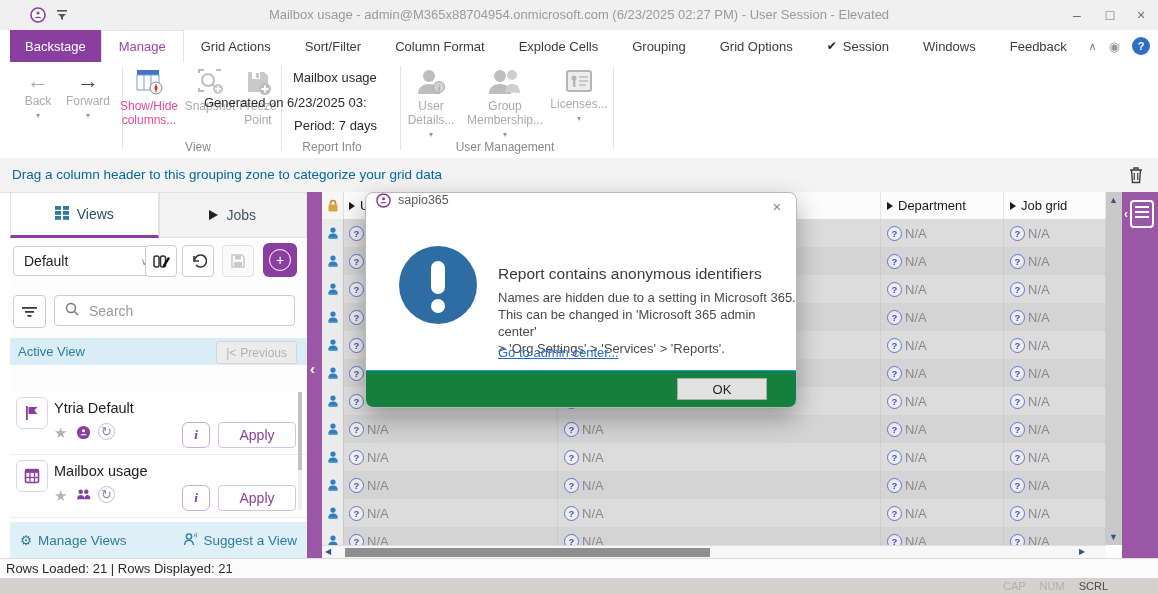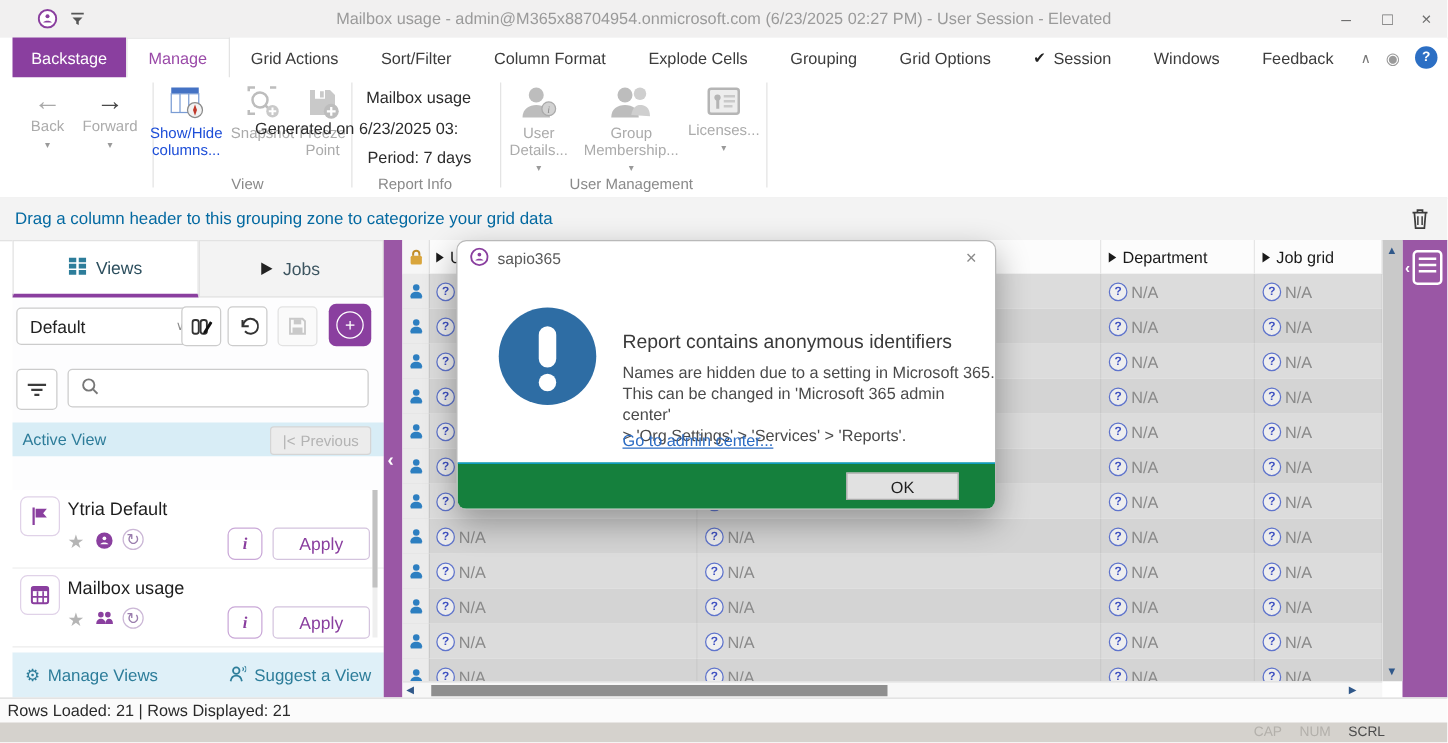--- a/index.html
+++ b/index.html
@@ -26,21 +26,21 @@
   .record{color:#9a9a9a;font-size:13px;}
   .helpdot{width:18px;height:18px;border-radius:50%;background:#2c6fc4;color:#fff;font-size:11px;font-weight:bold;
            display:flex;align-items:center;justify-content:center;}
 
   
   .ribbon{left:0;top:62px;width:1158px;height:96px;background:#fff;border-bottom:1px solid #e3e3e3;}
   .rdiv{top:4px;width:1px;height:84px;background:#e4e4e4;}
   .rbtn{display:flex;flex-direction:column;align-items:center;text-align:center;font-size:12px;line-height:14px;}
   .rbtn .caret{font-size:8px;color:#9a9a9a;margin-top:1px;}
   .dis{color:#ababab;}
-  .ena{color:#1d4ed8;}
+  .ena{color:#ec4899;}
   .arrowchar{font-size:22px;line-height:26px;}
   .grplabel{top:78px;font-size:12px;color:#8a8a8a;text-align:center;}
   .ritext{font-size:13px;color:#2b2b2b;white-space:nowrap;}
 
   
   .groupbar{left:0;top:158px;width:1158px;height:34px;background:#f3f3f3;border-bottom:1px solid #e2e2e2;}
   .groupbar-text{left:12px;top:0;height:34px;line-height:34px;color:#0369a1;font-size:13.5px;}
   .trash{right:14px;top:8px;}
 
   
@@ -118,21 +118,21 @@
   .hs-thumb{position:absolute;left:23px;top:2px;width:365px;height:9px;background:#8f8f8f;}
   .hs-l{position:absolute;left:3px;top:1px;color:#30588a;font-size:8px;}
   .hs-r{position:absolute;left:757px;top:1px;color:#30588a;font-size:8px;}
   .vscroll{left:1106px;top:192px;width:16px;height:353px;background:#c9c9c9;}
   .vs-u{position:absolute;left:3px;top:3px;color:#30588a;font-size:9px;}
   .vs-d{position:absolute;left:3px;bottom:3px;color:#30588a;font-size:9px;}
 
   
   .dialog{left:365px;top:192px;width:430px;height:214px;background:#fff;border:1px solid #b9b9b9;border-radius:8px;
           box-shadow:0 10px 26px rgba(0,0,0,0.32);z-index:40;overflow:hidden;}
-  .dlg-title{position:absolute;left:0;top:0;width:100%;height:27px;display:flex;align-items:center;gap:7px;padding-left:10px;box-sizing:border-box;}
+  .dlg-title{position:absolute;left:0;top:0;width:100%;height:27px;display:flex;align-items:flex-start;gap:7px;padding-left:10px;box-sizing:border-box;}
   .dlg-app{color:#5a5a5a;font-size:12.5px;}
   .dlg-x{position:absolute;right:6px;top:2px;width:26px;height:24px;text-align:center;line-height:24px;color:#8a8a8a;font-size:15px;}
   .dlg-icon{position:absolute;left:33px;top:53px;width:78px;height:78px;border-radius:50%;background:#2e6da4;}
   .dlg-icon .bar{position:absolute;left:32px;top:15px;width:14px;height:33px;border-radius:7px;background:#fff;}
   .dlg-icon .dot{position:absolute;left:32px;top:53px;width:14px;height:14px;border-radius:50%;background:#fff;}
   .dlg-h{position:absolute;left:132px;top:72px;font-size:15.5px;color:#3a3a3a;}
   .dlg-body{position:absolute;left:132px;top:96px;font-size:13px;color:#4a4a4a;line-height:17px;}
   .dlg-link{position:absolute;left:132px;top:152px;font-size:13px;color:#2b6cc4;text-decoration:underline;}
   .dlg-footer{position:absolute;left:0;bottom:0;width:100%;height:36px;background:#15803d;border-top:1px solid #0ea5e9;}
   .okbtn{position:absolute;left:311px;top:7px;width:90px;height:22px;background:#e1e1e1;border:1px solid #acacac;
@@ -380,20 +380,21 @@
         <rect x="5.5" y="9" width="4" height="1.8" fill="#3c3c3c"></rect>
       </svg>
   </div>
   <div class="abs searchbox">
     <span>
       <svg width="14" height="14" viewBox="0 0 14 14">
           <circle cx="6" cy="6" r="4.5" fill="none" stroke="#777" stroke-width="1.5"></circle>
           <line x1="9.5" y1="9.5" x2="13" y2="13" stroke="#777" stroke-width="1.5"></line>
         </svg>
     </span>
+    <input type="text" placeholder="Search" style="">
   </div>
 
   <div class="abs activebar">
     <span class="lbl">Active View</span>
     <span class="prevbtn">
       <span>|&lt;</span>
       <span>Previous</span>
     </span>
   </div>
 

